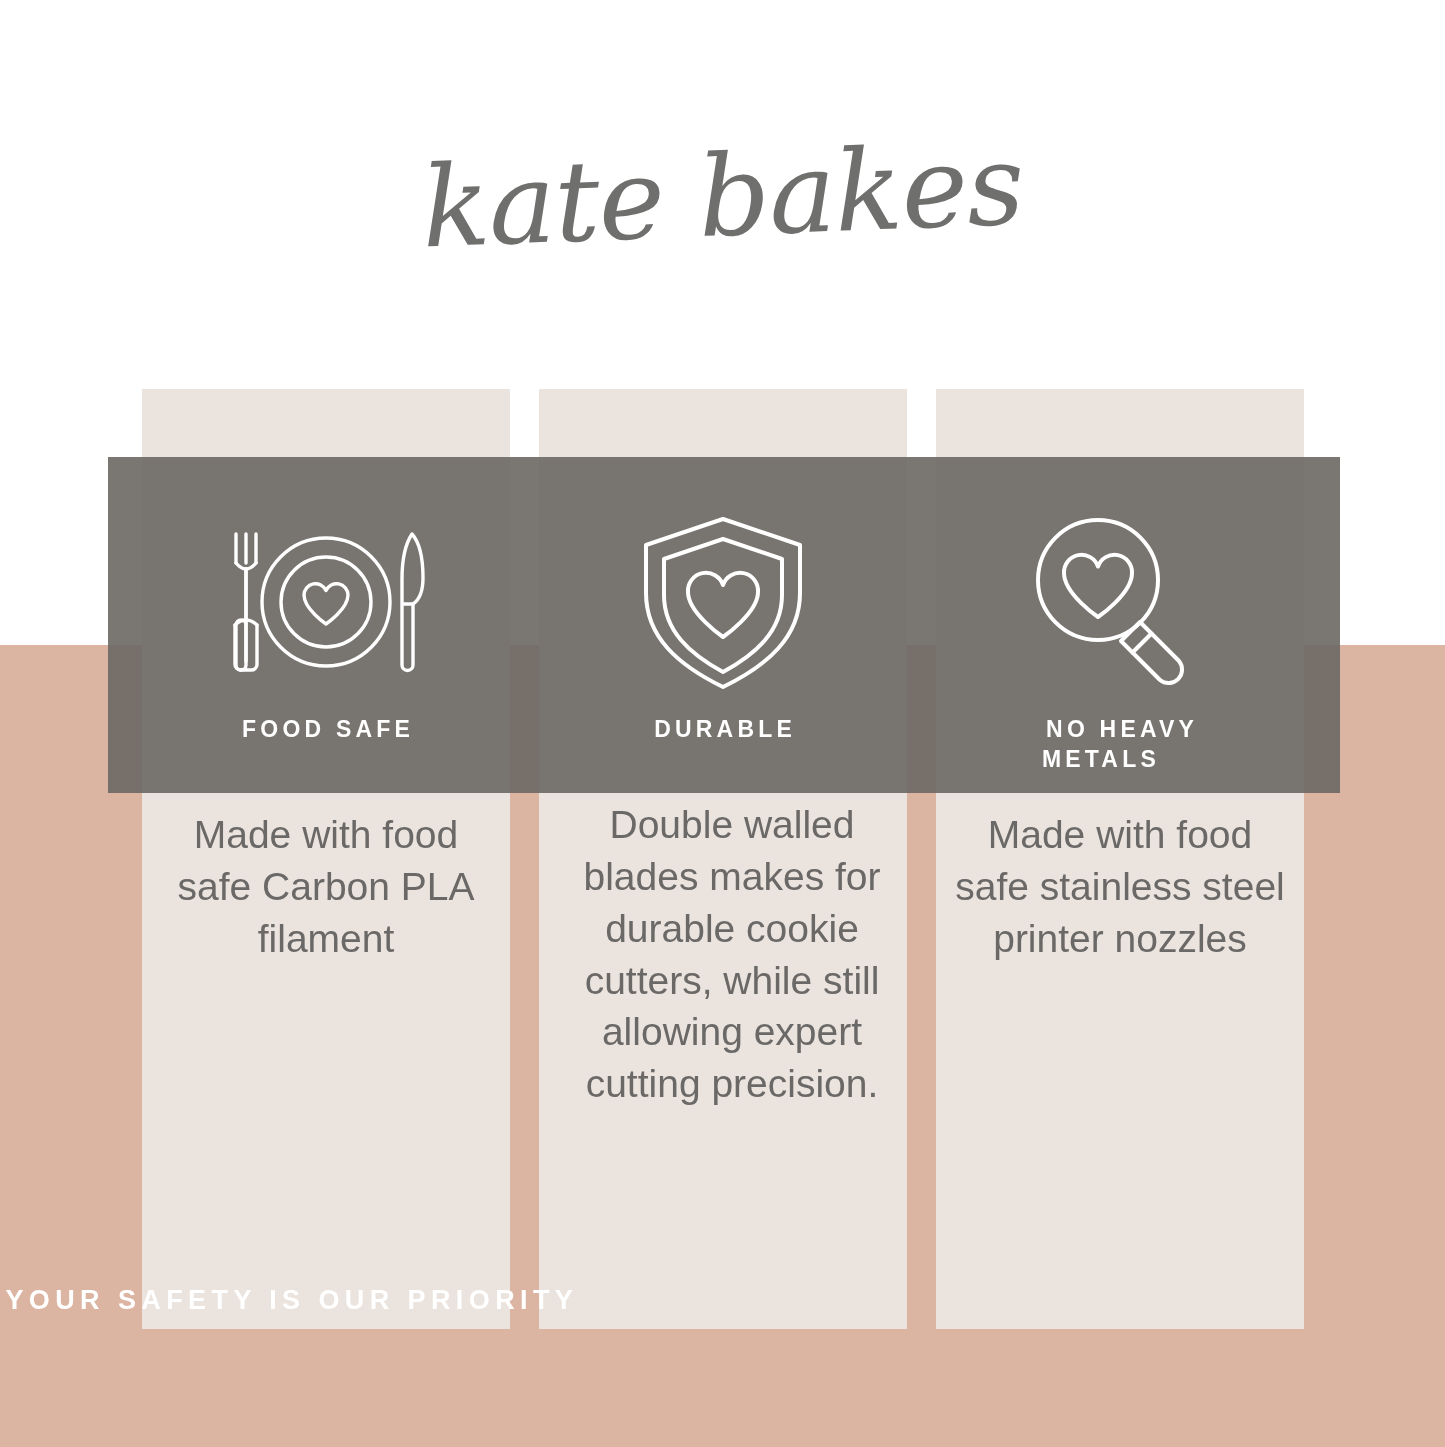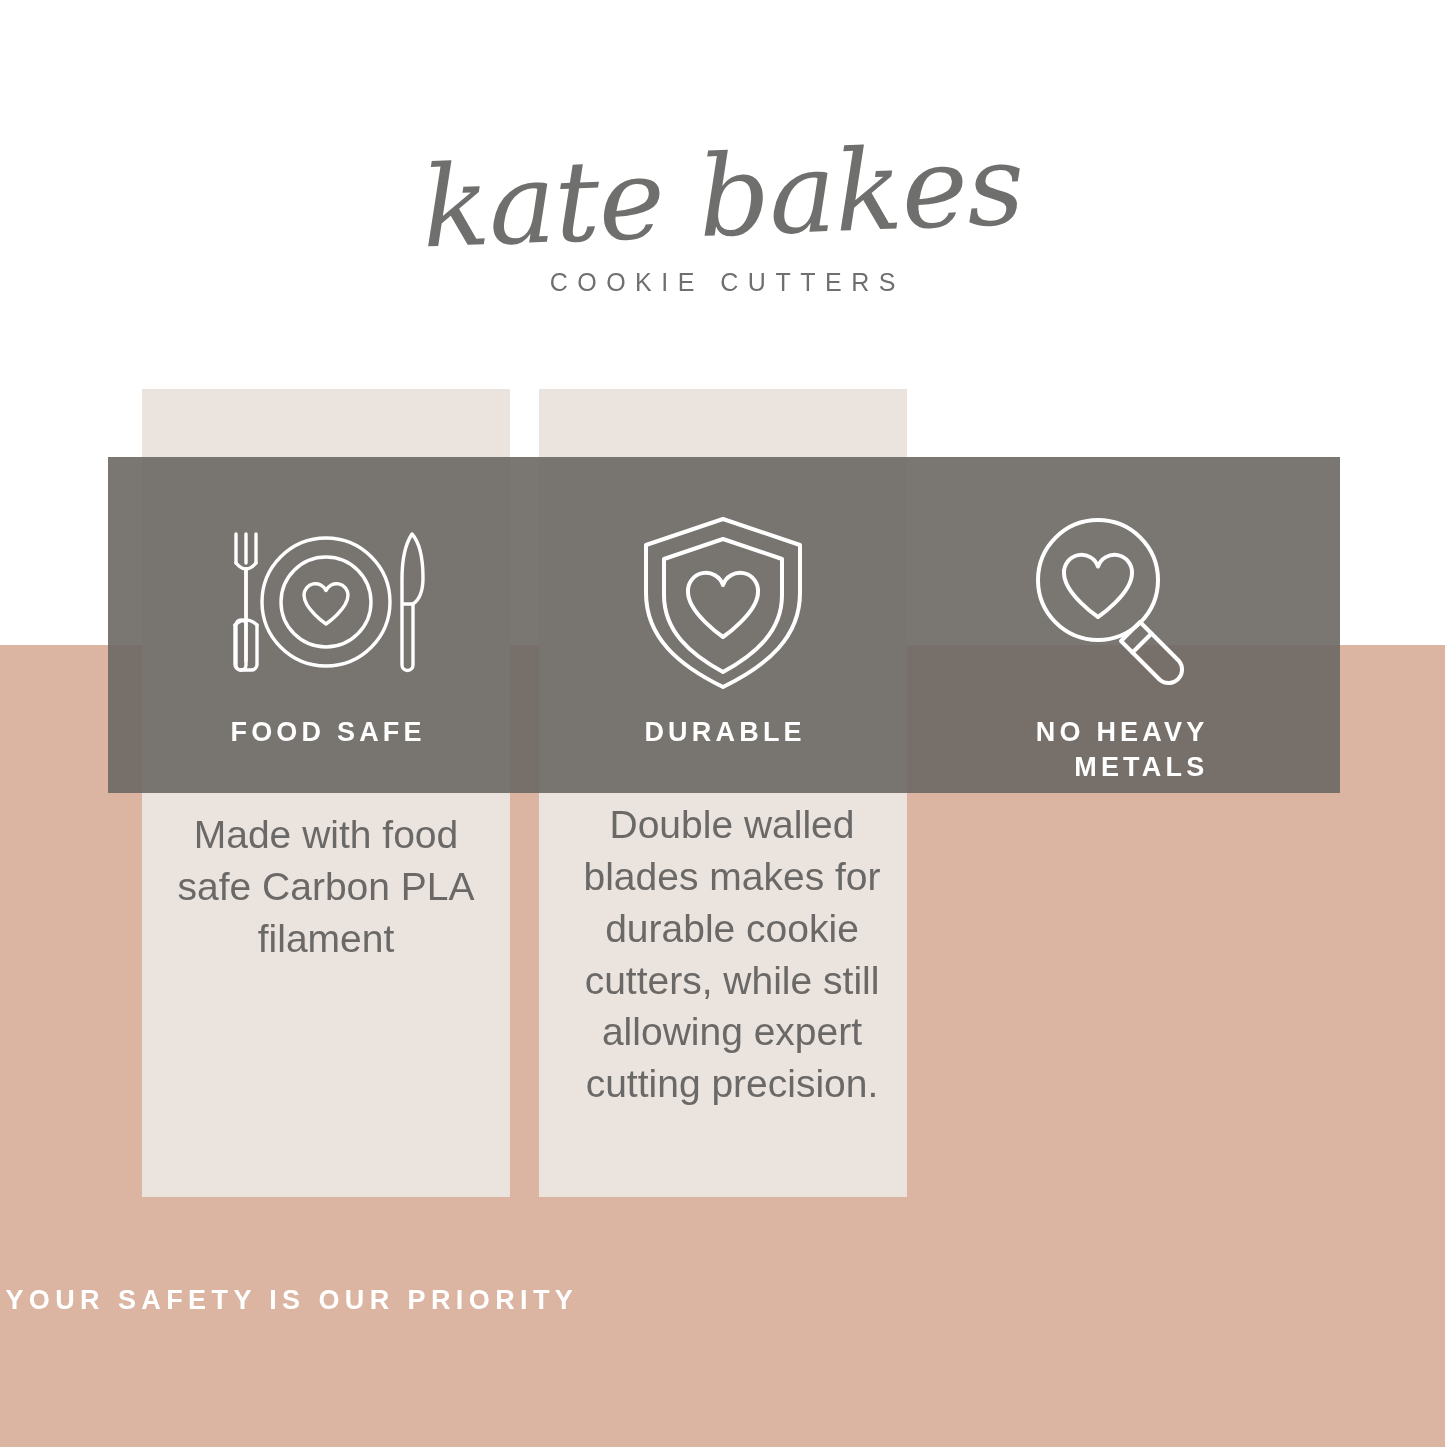--- a/index.html
+++ b/index.html
@@ -60,21 +60,21 @@
     letter-spacing: 9.5px;
     color: #6f6f6e;
     text-indent: 9.5px;
   }
 
   
   .card {
     position: absolute;
     top: 389px;
     width: 368px;
-    height: 808px;
+    height: 940px;
     background: #ebe3dd;
   }
   .card.c1 { left: 142px; }
   .card.c2 { left: 539px; }
   .card.c3 { left: 936px; }
 
   .card-body {
     position: absolute;
     left: 0;
     right: 0;
@@ -119,25 +119,25 @@
     display: flex;
     align-items: center;
     justify-content: center;
     margin-top: 48px;
   }
   .icon-box svg { display: block; }
 
   .feature-label {
     margin-top: 14px;
     color: #ffffff;
-    font-size: 27px;
+    font-size: 23px;
     font-weight: 700;
     letter-spacing: 4.2px;
     text-indent: 4.2px;
-    text-align: right;
+    text-align: left;
     line-height: 1.3;
     white-space: pre-line;
   }
 
   
   .tagline {
     position: absolute;
     left: 0;
     top: 1285px;
     width: 1268px;
@@ -150,28 +150,30 @@
 </style>
 </head>
 <body>
 
 <div id="poster">
 
   <div class="pink-bg"></div>
 
   <div class="logo-wrap">
     <span class="logo-script">kate bakes</span>
-    <span class="logo-sub">COOKIE CUTTERS</span>
   </div>
 
   <div class="card c1">
     <div class="card-body">Made with food safe Carbon PLA filament</div>
   </div>
   <div class="card c2">
     <div class="card-body">Double walled blades makes for durable cookie cutters, while still allowing expert cutting precision.</div>
+  </div>
+  <div class="card c3">
+    <div class="card-body">Made with food safe stainless steel printer nozzles</div>
   </div>
 
   <div class="grey-band"></div>
 
   <div class="feature f1">
     <div class="icon-box">
       <svg width="200" height="148" viewBox="0 0 200 148" fill="none" stroke="#ffffff" stroke-width="3.4" stroke-linecap="round" stroke-linejoin="round">
 
         <path d="M10 5 V34"></path>
         <path d="M20 5 V34"></path>

